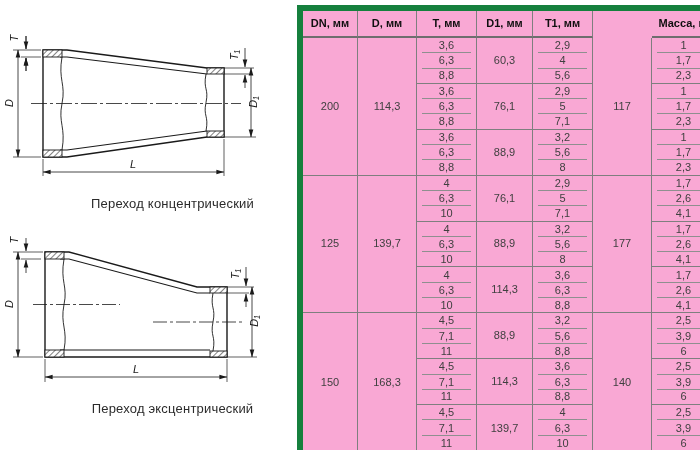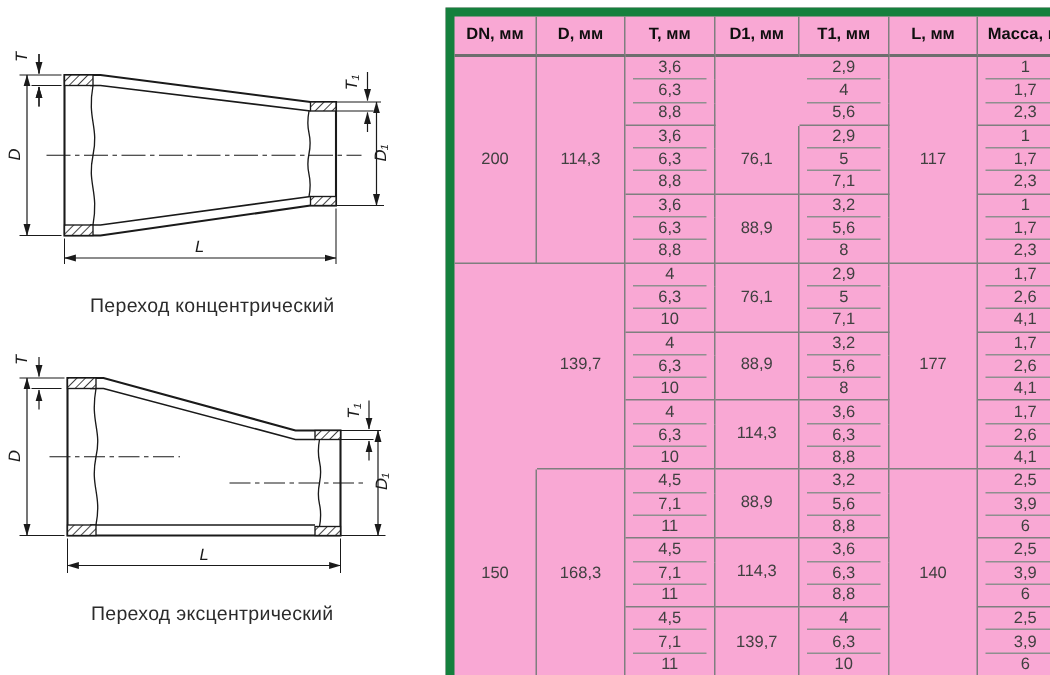--- a/index.html
+++ b/index.html
@@ -1,21 +1,21 @@
 <!DOCTYPE html>
 <html><head>
 <meta charset="utf-8">
 <style>
   html,body{margin:0;padding:0;background:#fff;}
   #stage{position:relative;width:700px;height:450px;background:#ffffff;overflow:hidden;
          font-family:"Liberation Sans",sans-serif;}
   
   .drawing{position:absolute;}
   .caption{position:absolute;left:0;width:283px;text-align:center;
-           font-size:13px;color:#2b2b2b;letter-spacing:.2px;}
+           font-size:13px;color:#2b2b2b;letter-spacing:.2px;padding-left:31px;}
   #cap1{top:196px;}
   #cap2{top:401px;}
   
   .tbl{position:absolute;left:297px;top:5px;width:412px;height:440px;
        display:grid;
        grid-template-columns:55px 59px 60px 56px 60px 59px 1fr;
        grid-template-rows:27px repeat(27,1fr);
        border:6px solid #15803d;background:#f9a8d4;}
   .c{display:flex;align-items:center;justify-content:center;
      font-size:11px;color:#404040;border-right:1px solid #7f7f7f;
@@ -129,25 +129,25 @@
     </g>
   </svg>
   <div class="caption" id="cap2">Переход эксцентрический</div>
 
   <div class="tbl">
       <div class="c hd" style="grid-area: 1 / 1;">DN, мм</div>
       <div class="c hd" style="grid-area: 1 / 2;">D, мм</div>
       <div class="c hd" style="grid-area: 1 / 3;">T, мм</div>
       <div class="c hd" style="grid-area: 1 / 4;">D1, мм</div>
       <div class="c hd" style="grid-area: 1 / 5;">T1, мм</div>
-      <div class="c hd" style="grid-area: 1 / 6;">L, мм</div>
       <div class="c hd lastcol" style="grid-area: 1 / 7;">Масса, кг</div>
       <div class="c fullsep" style="grid-area: 2 / 1 / span 9;">200</div>
       <div class="c fullsep" style="grid-area: 2 / 2 / span 9;">114,3</div>
       <div class="c fullsep" style="grid-area: 2 / 6 / span 9;">117</div>
+      <div class="c fullsep" style="grid-area: 2 / 4 / span 3;">60,3</div>
       <div class="c insep" style="grid-area: 2 / 3;">3,6</div>
       <div class="c insep" style="grid-area: 2 / 5;">2,9</div>
       <div class="c insep lastcol" style="grid-area: 2 / 7;">1</div>
       <div class="c insep" style="grid-area: 3 / 3;">6,3</div>
       <div class="c insep" style="grid-area: 3 / 5;">4</div>
       <div class="c insep lastcol" style="grid-area: 3 / 7;">1,7</div>
       <div class="c fullsep" style="grid-area: 4 / 3;">8,8</div>
       <div class="c fullsep" style="grid-area: 4 / 5;">5,6</div>
       <div class="c fullsep lastcol" style="grid-area: 4 / 7;">2,3</div>
       <div class="c fullsep" style="grid-area: 5 / 4 / span 3;">76,1</div>
@@ -163,20 +163,21 @@
       <div class="c fullsep" style="grid-area: 8 / 4 / span 3;">88,9</div>
       <div class="c insep" style="grid-area: 8 / 3;">3,6</div>
       <div class="c insep" style="grid-area: 8 / 5;">3,2</div>
       <div class="c insep lastcol" style="grid-area: 8 / 7;">1</div>
       <div class="c insep" style="grid-area: 9 / 3;">6,3</div>
       <div class="c insep" style="grid-area: 9 / 5;">5,6</div>
       <div class="c insep lastcol" style="grid-area: 9 / 7;">1,7</div>
       <div class="c fullsep" style="grid-area: 10 / 3;">8,8</div>
       <div class="c fullsep" style="grid-area: 10 / 5;">8</div>
       <div class="c fullsep lastcol" style="grid-area: 10 / 7;">2,3</div>
+      <div class="c fullsep" style="grid-area: 11 / 1 / span 9;">125</div>
       <div class="c fullsep" style="grid-area: 11 / 2 / span 9;">139,7</div>
       <div class="c fullsep" style="grid-area: 11 / 6 / span 9;">177</div>
       <div class="c fullsep" style="grid-area: 11 / 4 / span 3;">76,1</div>
       <div class="c insep" style="grid-area: 11 / 3;">4</div>
       <div class="c insep" style="grid-area: 11 / 5;">2,9</div>
       <div class="c insep lastcol" style="grid-area: 11 / 7;">1,7</div>
       <div class="c insep" style="grid-area: 12 / 3;">6,3</div>
       <div class="c insep" style="grid-area: 12 / 5;">5</div>
       <div class="c insep lastcol" style="grid-area: 12 / 7;">2,6</div>
       <div class="c fullsep" style="grid-area: 13 / 3;">10</div>

